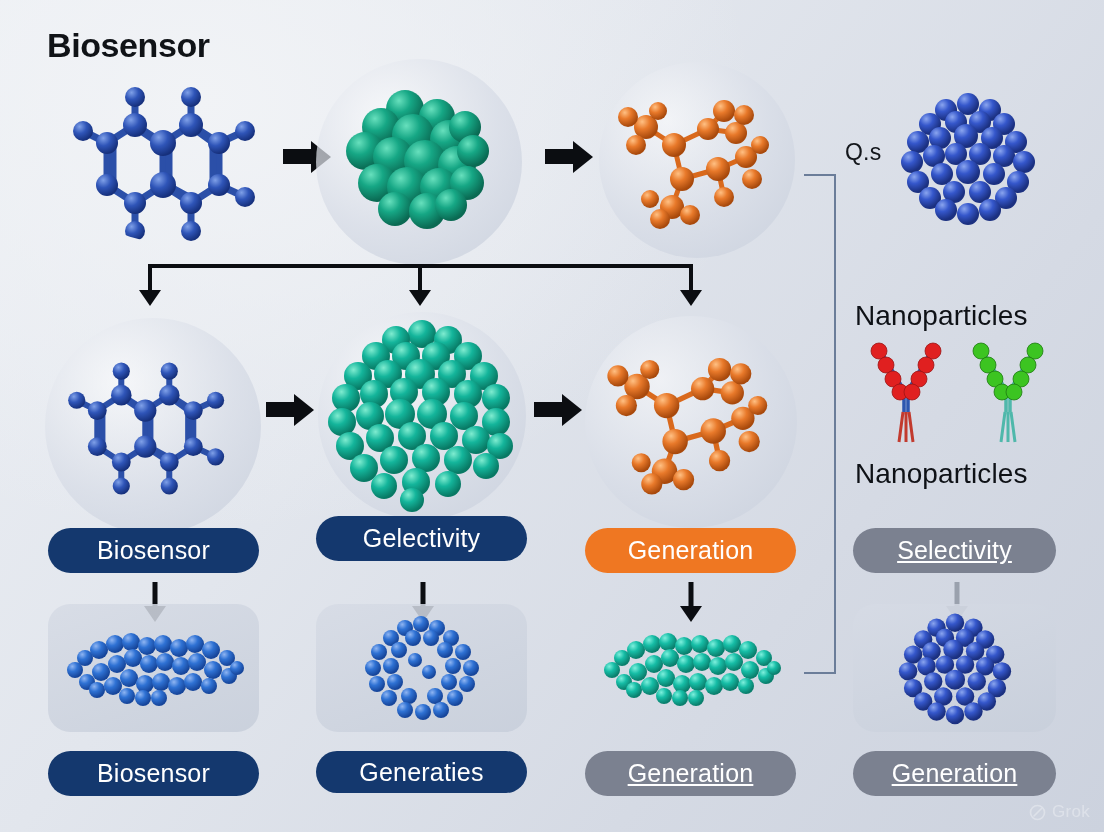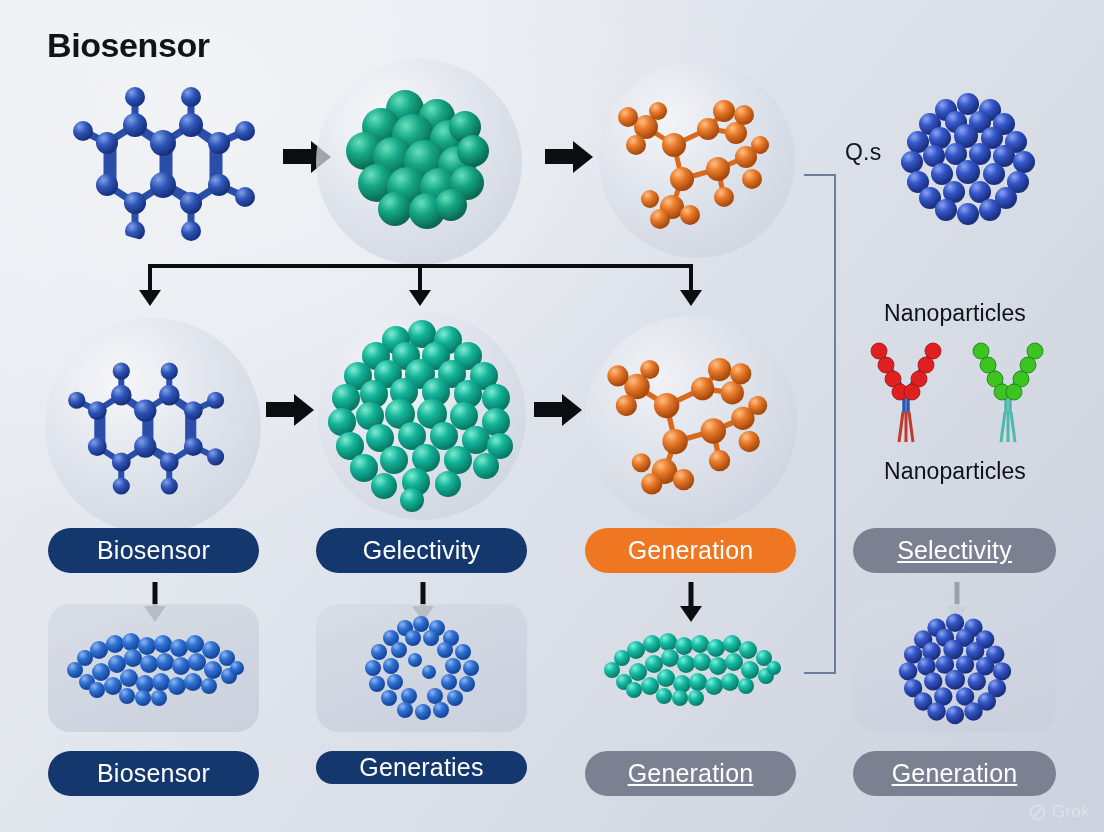--- a/index.html
+++ b/index.html
@@ -144,24 +144,24 @@
     left: 804px; top: 174px;
     width: 32px; height: 500px;
     border: 2.5px solid #6b7d99;
     border-left: none;
     background: none;
   }
 
   
   .side-label {
     position: absolute;
-    font-size: 23px;
+    font-size: 28px;
     color: #0e1116;
     letter-spacing: 0.1px;
-    text-align: center;
+    text-align: left;
   }
 
   
   .watermark {
     position: absolute;
     right: 14px; bottom: 10px;
     display: flex;
     align-items: center;
     gap: 6px;
     opacity: 0.33;
@@ -523,21 +523,21 @@
   </div>
 
   <div class="side-label" style="left:855px; top:458px; width:200px;">Nanoparticles</div>
 
   <div class="qs-label">Q.s</div>
   <div class="qs-bracket"></div>
 
   <div class="pill navy" style="left:48px; top:528px; width:211px; height:45px;">
     <span>Biosensor</span>
   </div>
-  <div class="pill navy" style="left:316px; top:528px; width:211px; height:45px;">
+  <div class="pill navy" style="left:316px; top:516px; width:211px; height:45px;">
     <span>Gelectivity</span>
   </div>
   <div class="pill orange" style="left:585px; top:528px; width:211px; height:45px;">
     <span>Generation</span>
   </div>
   <div class="pill gray" style="left:853px; top:528px; width:203px; height:45px;">
     <span>Selectivity</span>
   </div>
 
   <div class="arrow-down" style="left:144px; top:582px; width:22px; height:40px;">
@@ -719,21 +719,21 @@
         <circle cx="52" cy="126" r="11"></circle>
           <circle cx="74" cy="130" r="11"></circle>
           <circle cx="96" cy="126" r="11"></circle>
       </g>
     </svg>
   </div>
 
   <div class="pill navy" style="left:48px; top:751px; width:211px; height:45px;">
     <span>Biosensor</span>
   </div>
-  <div class="pill navy" style="left:316px; top:751px; width:211px; height:33px;">
+  <div class="pill navy" style="left:316px; top:751px; width:211px; height:42px;">
     <span>Generaties</span>
   </div>
   <div class="pill gray" style="left:585px; top:751px; width:211px; height:45px;">
     <span>Generation</span>
   </div>
   <div class="pill gray" style="left:853px; top:751px; width:203px; height:45px;">
     <span>Generation</span>
   </div>
 
   <div class="watermark">

